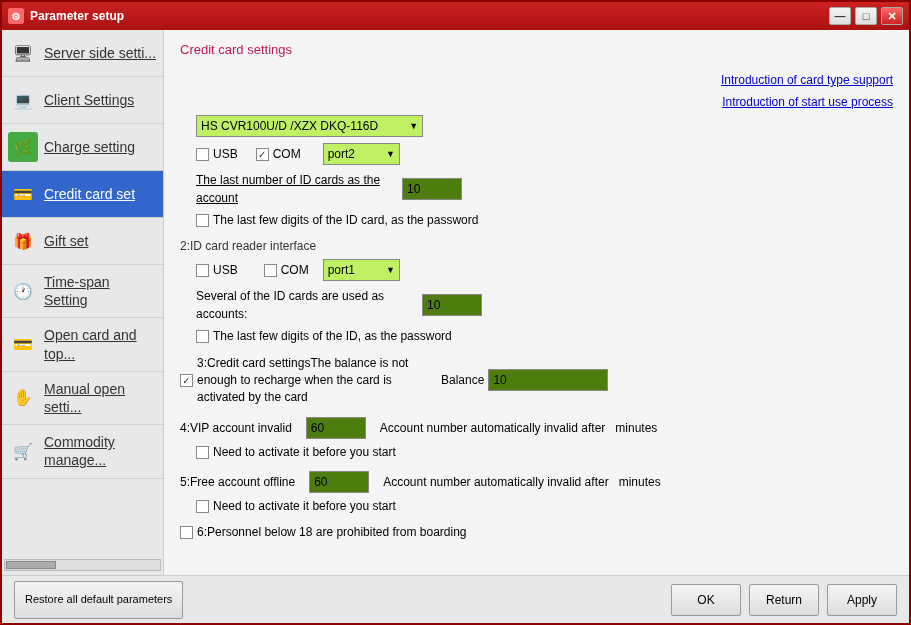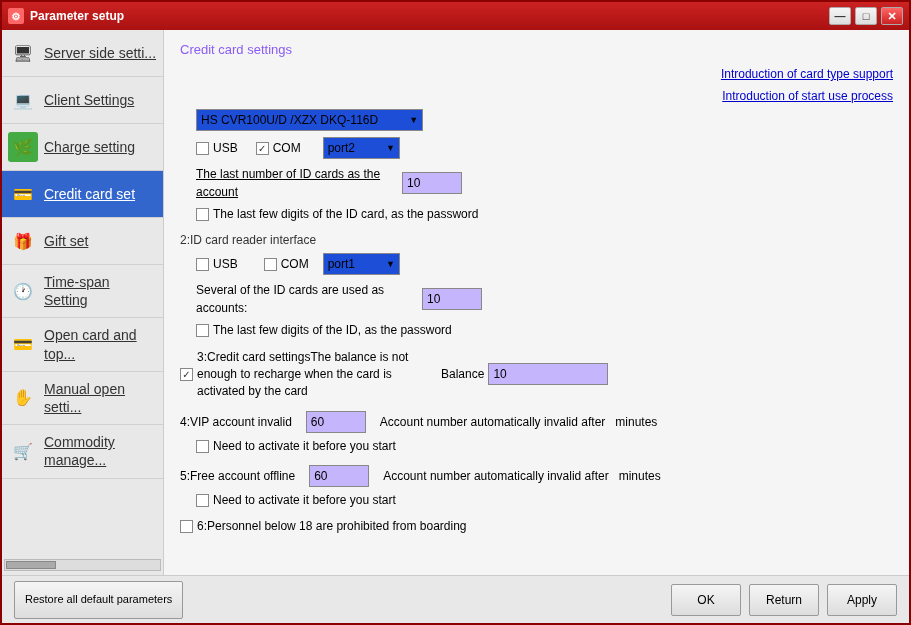--- a/index.html
+++ b/index.html
@@ -32,35 +32,35 @@
       cursor: pointer; border-bottom: 1px solid #d0d0d0; min-height: 42px;
       color: #333;
     }
     .sidebar-item.active { background: #3366cc; color: white; }
     .sidebar-icon { width: 30px; height: 30px; flex-shrink: 0; border-radius: 3px; display: flex; align-items: center; justify-content: center; font-size: 16px; }
     .sidebar-label { font-size: 14px; line-height: 1.3; text-decoration: underline; }
 
     
     .main-panel { flex: 1; padding: 12px 16px; overflow-y: auto; background: #f5f5f5; }
 
-    .section-title { font-size: 13px; color: #8b5cf6; margin-bottom: 10px; font-weight: normal; }
+    .section-title { font-size: 13px; color: #be185d; margin-bottom: 16px; font-weight: normal; }
 
     .form-section { margin-bottom: 12px; }
     .form-row { display: flex; align-items: center; gap: 6px; margin-bottom: 6px; flex-wrap: wrap; }
 
     .checkbox-label { display: flex; align-items: center; gap: 4px; cursor: pointer; }
     .cb { width: 13px; height: 13px; border: 1px solid #888; background: white; display: inline-flex; align-items: center; justify-content: center; flex-shrink: 0; }
     .cb.checked::after { content: '✓'; font-size: 10px; color: #333; }
 
-    .dropdown { border: 1px solid #888; background: #1d4ed8; padding: 2px 4px; min-width: 80px; height: 22px; display: flex; align-items: center; justify-content: space-between; cursor: pointer; gap: 31px; }
+    .dropdown { border: 1px solid #888; background: #bef264; padding: 2px 4px; min-width: 80px; height: 22px; display: flex; align-items: center; justify-content: space-between; cursor: pointer; gap: 31px; }
     .dropdown-arrow { font-size: 9px; }
 
     .dropdown-wide { min-width: 220px; }
 
-    .input-field { border: 1px solid #888; background: #c4b5fd; padding: 2px 4px; height: 22px; width: 60px; }
+    .input-field { border: 1px solid #888; background: #4d7c0f; padding: 2px 4px; height: 22px; width: 60px; }
     .input-field-wide { width: 120px; }
 
     .link-text { color: #0000cc; text-decoration: underline; cursor: pointer; font-size: 12px; }
 
     .links-panel { display: flex; flex-direction: column; gap: 8px; align-items: flex-end; margin-left: auto; padding-left: 20px; }
 
     .section-header { font-size: 12px; color: #333; margin: 10px 0 6px 0; font-weight: normal; }
 
     .balance-row { display: flex; align-items: center; gap: 4px; }
 

